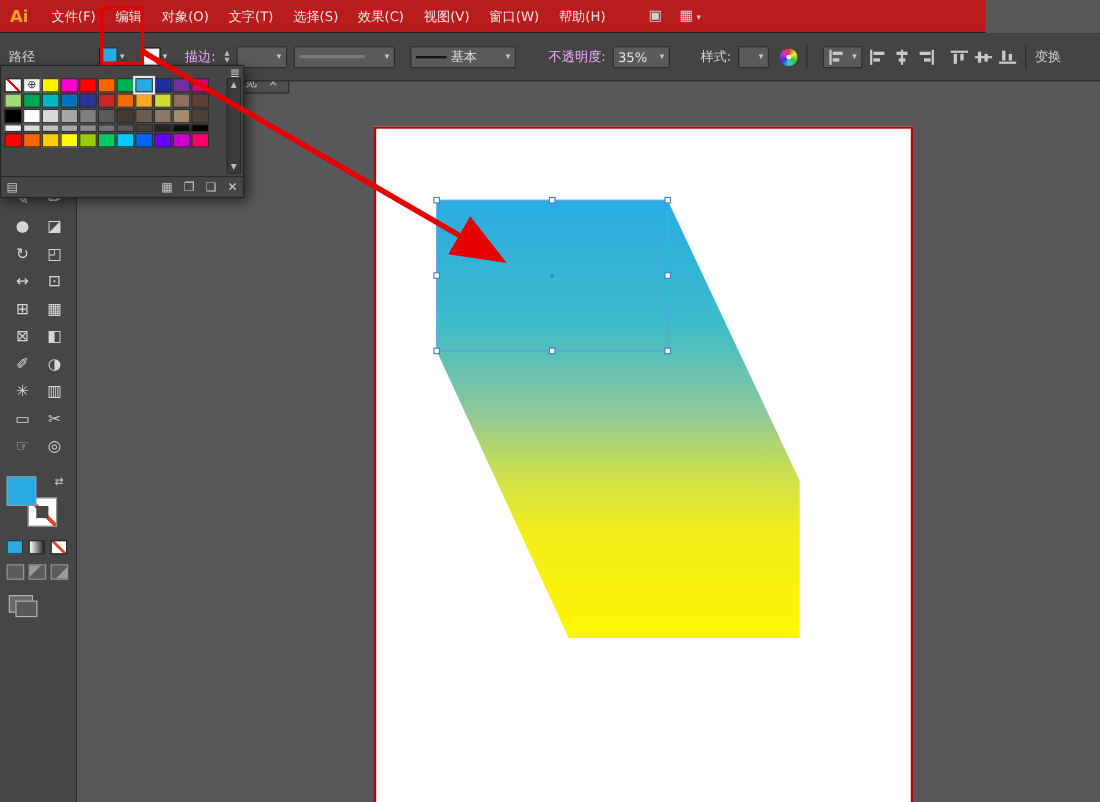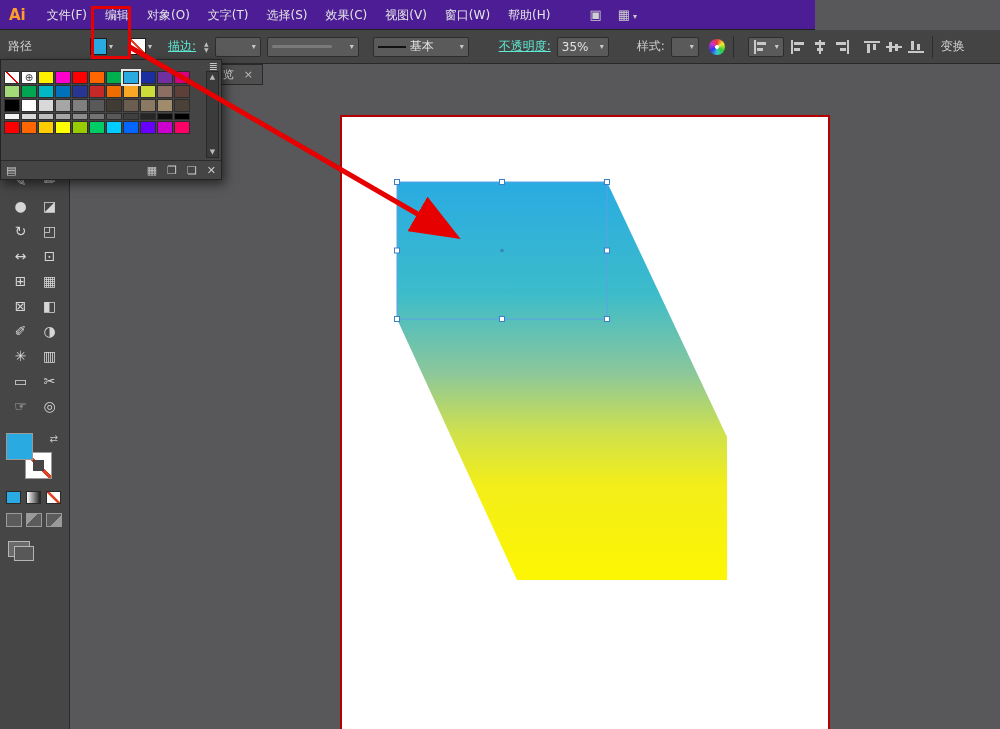--- a/index.html
+++ b/index.html
@@ -1,29 +1,29 @@
 <!DOCTYPE html>
 <html><head>
 <meta charset="utf-8">
 <style>
   *{margin:0;padding:0;box-sizing:border-box}
   html,body{width:1000px;height:729px;overflow:hidden}
   body{position:relative;background:#58585a;font-family:"DejaVu Sans","Liberation Sans",sans-serif;font-size:12px;color:#ddd}
 
   
-  .menu-bar{position:absolute;top:0;left:0;width:815px;height:30px;background:#4c1d95;border-bottom:1px solid #202020;display:flex;align-items:center;z-index:5}
+  .menu-bar{position:absolute;top:0;left:0;width:896px;height:30px;background:#b91c1c;border-bottom:1px solid #202020;display:flex;align-items:center;z-index:5}
   .logo{color:#ff9c2a;font-weight:bold;font-size:15px;padding:0 12px 0 9px}
   .menu-item{padding:0 9px;line-height:30px;color:#e4e4e4;white-space:nowrap}
   .appbar-icons{margin-left:30px;display:flex;gap:16px;align-items:center;color:#cfcfcf;font-size:13px}
   .appbar-icons .arr{font-size:8px;margin-left:3px}
 
   
-  .control-bar{position:absolute;top:30px;left:0;width:1000px;height:34px;background:#444;border-bottom:1px solid #282828;display:flex;align-items:center;padding:0 8px;z-index:4;white-space:nowrap;overflow:hidden}
+  .control-bar{position:absolute;top:30px;left:0;width:1000px;height:44px;background:#444;border-bottom:1px solid #282828;display:flex;align-items:center;padding:0 8px;z-index:4;white-space:nowrap;overflow:hidden}
   .cb-label{color:#cfcfcf}
-  .cb-link{color:#5eead4;text-decoration:underline;cursor:pointer}
+  .cb-link{color:#f0abfc;cursor:pointer}
   .chip-group{display:inline-flex;align-items:center;gap:2px}
   .chip{width:17px;height:17px;border:1px solid #1d1d1d;display:inline-block}
   .chip.fillchip{background:#29abe2}
   .chip.nonechip{background:linear-gradient(45deg,#fff 44%,#d42 46%,#d42 54%,#fff 56%)}
   .arr{font-size:8px;color:#c9c9c9}
   .stepper{display:inline-flex;flex-direction:column;font-size:6px;line-height:6px;color:#bbb;margin-left:8px}
   .dd{height:20px;background:#5a5a5a;border:1px solid #2d2d2d;border-radius:2px;display:inline-flex;align-items:center;gap:4px;padding:0 4px;color:#e2e2e2;margin-left:6px}
   .dd .arr{margin-left:auto}
   .w46{width:46px}.w92{width:92px}.w96{width:96px}.w52{width:52px}.w28{width:28px}.w34{width:36px}
   .stroke-line{display:inline-block;width:28px;height:2px;background:#111}

